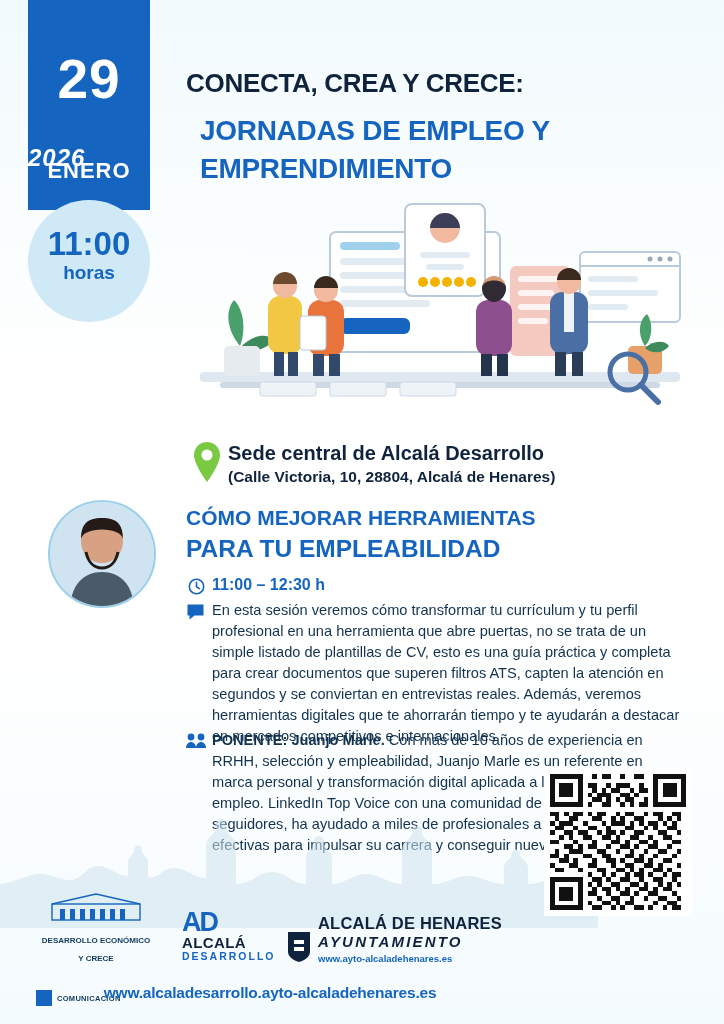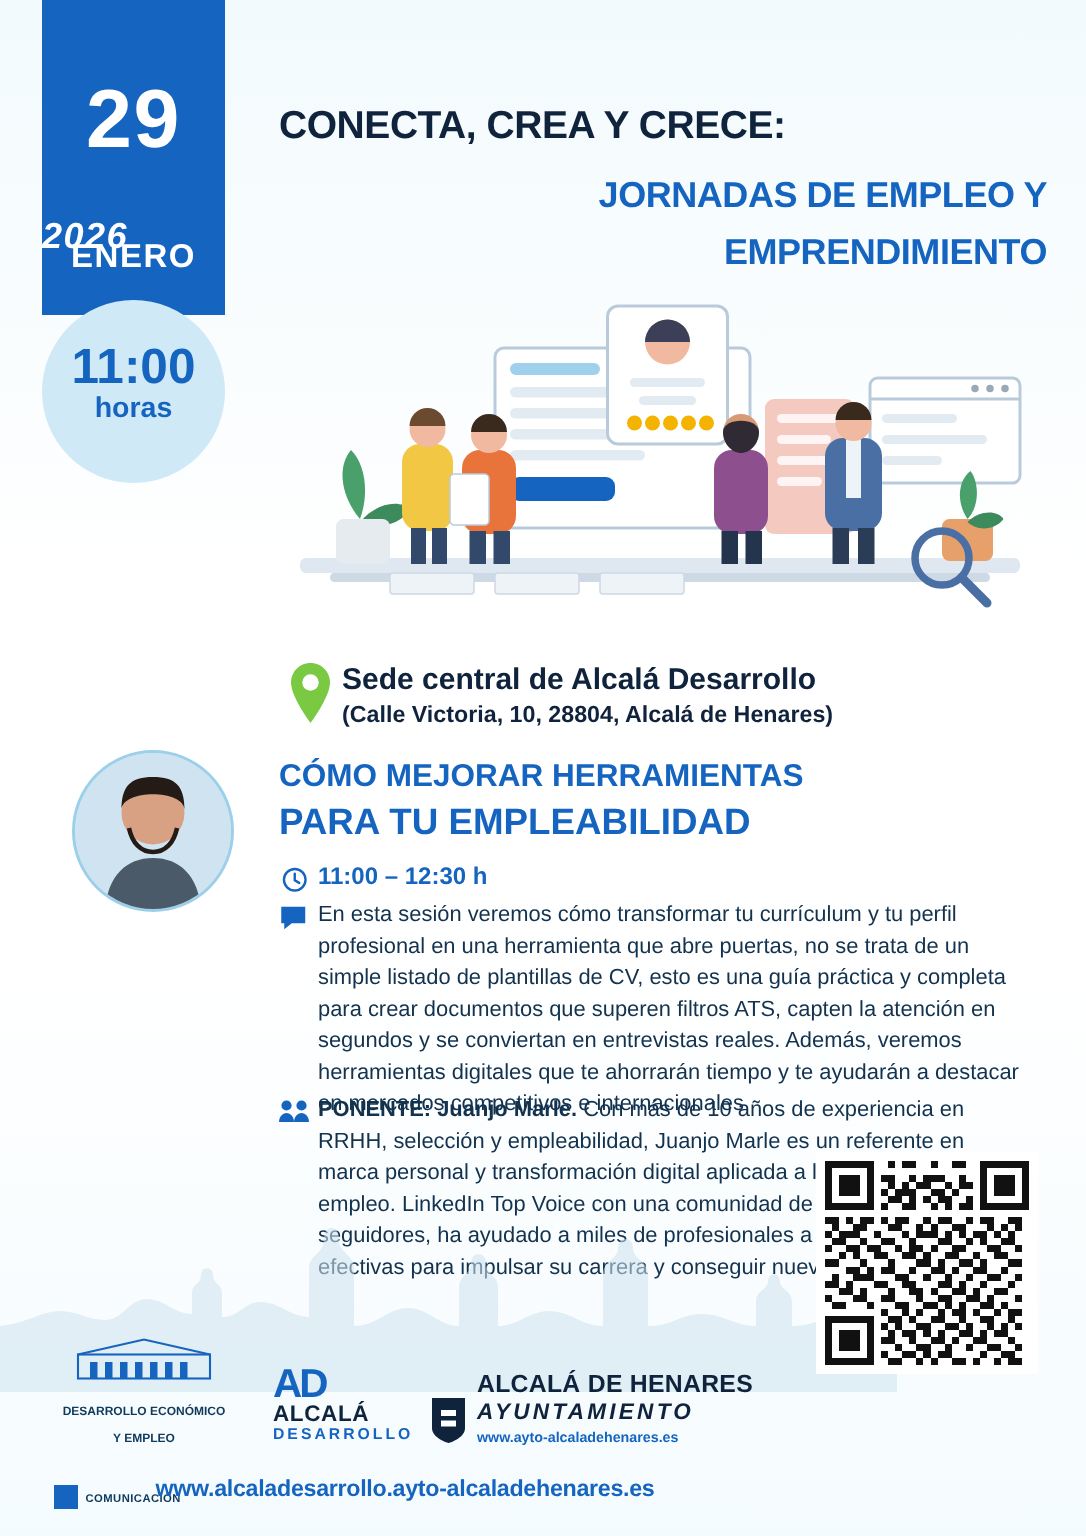--- a/index.html
+++ b/index.html
@@ -41,22 +41,22 @@
   .time-label{
     position:absolute;left:28px;top:262px;width:122px;text-align:center;
     color:#1565c0;font-size:19px;font-weight:bold;
   }
   
   .title1{
     position:absolute;left:186px;top:68px;width:520px;
     color:#10233c;font-size:26px;font-weight:bold;letter-spacing:-0.3px;
   }
   .title2{
-    position:absolute;left:178px;top:112px;width:520px;
-    color:#1565c0;font-size:24px;font-weight:bold;letter-spacing:-0.3px;line-height:38px;text-align:right;
+    position:absolute;left:200px;top:112px;width:520px;
+    color:#1565c0;font-size:28px;font-weight:bold;letter-spacing:-0.3px;line-height:38px;
   }
   
   .illu{position:absolute;left:180px;top:196px;width:520px;height:230px;}
   .illu svg{display:block}
   
   .pin{position:absolute;left:190px;top:440px;width:34px;height:44px;}
   .venue-name{
     position:absolute;left:228px;top:442px;width:470px;
     color:#10233c;font-size:20px;font-weight:bold;
   }
@@ -497,21 +497,21 @@
         <rect x="12" y="19" width="5" height="11"></rect>
           <rect x="22" y="19" width="5" height="11"></rect>
         <rect x="32" y="19" width="5" height="11"></rect>
           <rect x="42" y="19" width="5" height="11"></rect>
         <rect x="52" y="19" width="5" height="11"></rect>
           <rect x="62" y="19" width="5" height="11"></rect>
         <rect x="72" y="19" width="5" height="11"></rect>
       </g>
     </svg>
     <div class="bld">DESARROLLO ECONÓMICO</div>
-    <div class="bld">Y EMPLEO</div>
+    <div class="bld">Y CRECE</div>
   </div>
 
   <div class="logo-com">
     <div class="sq"></div>
     <div class="txt">COMUNICACIÓN</div>
   </div>
 
   <div class="logo-ad">
     <div class="mark">AD</div>
     <div class="n1">ALCALÁ</div>

